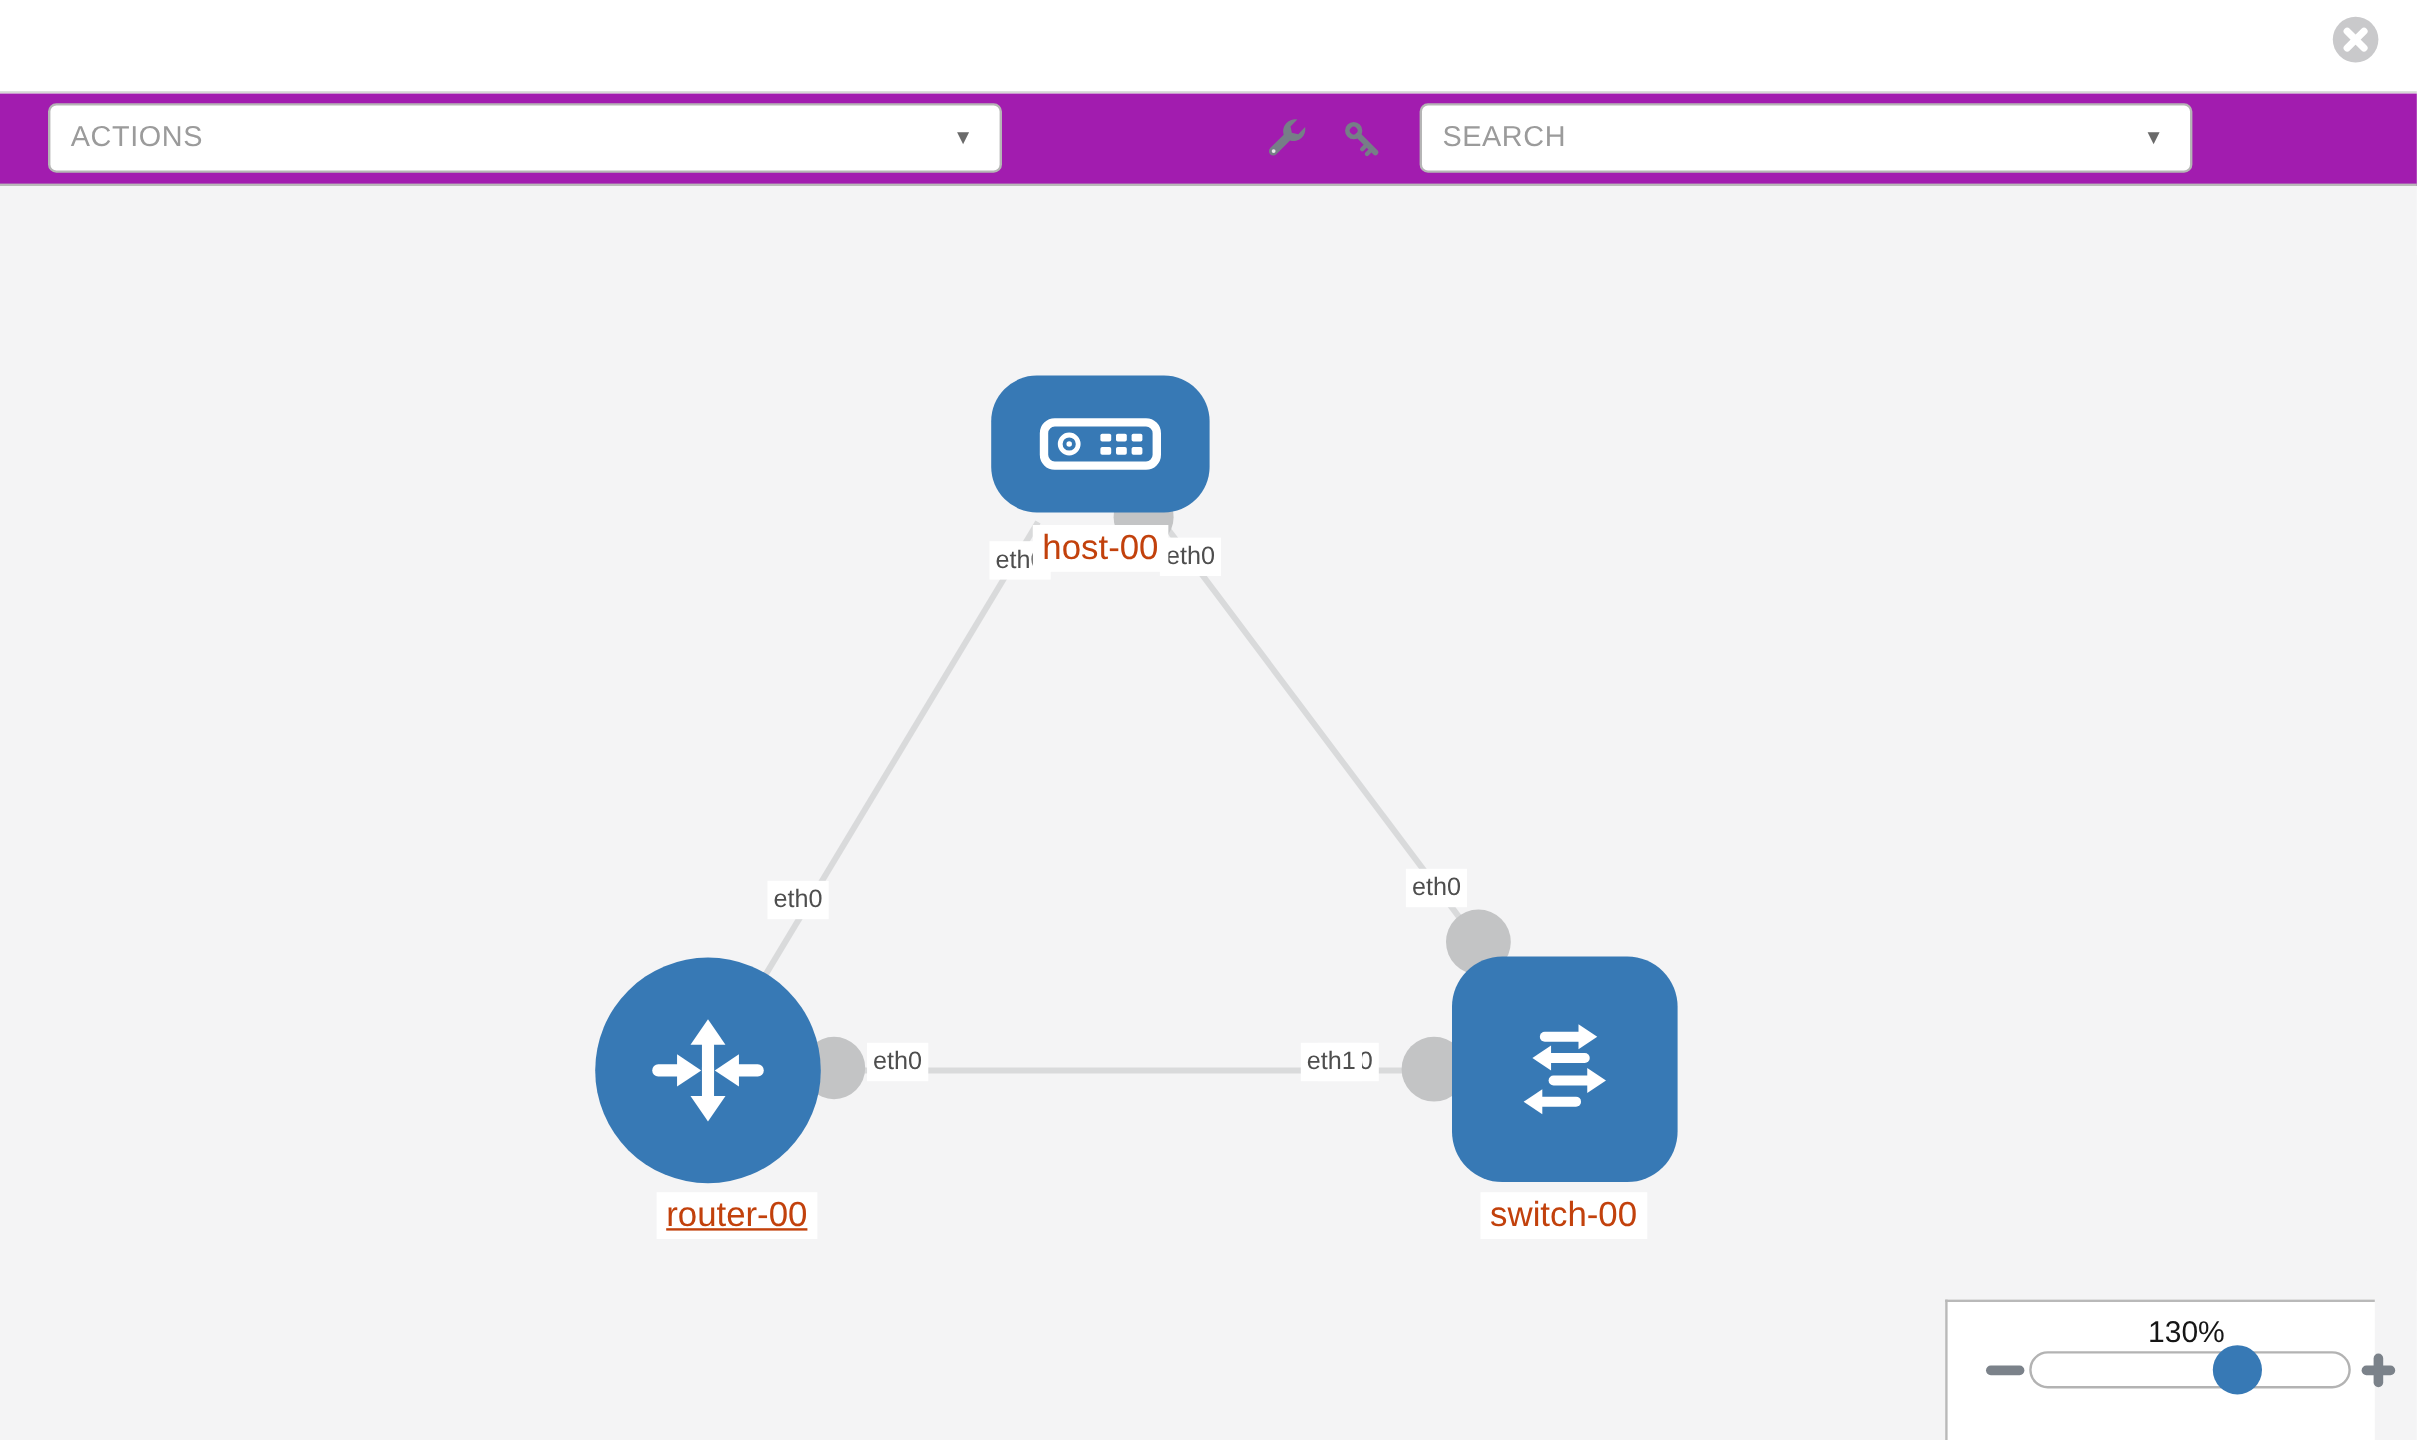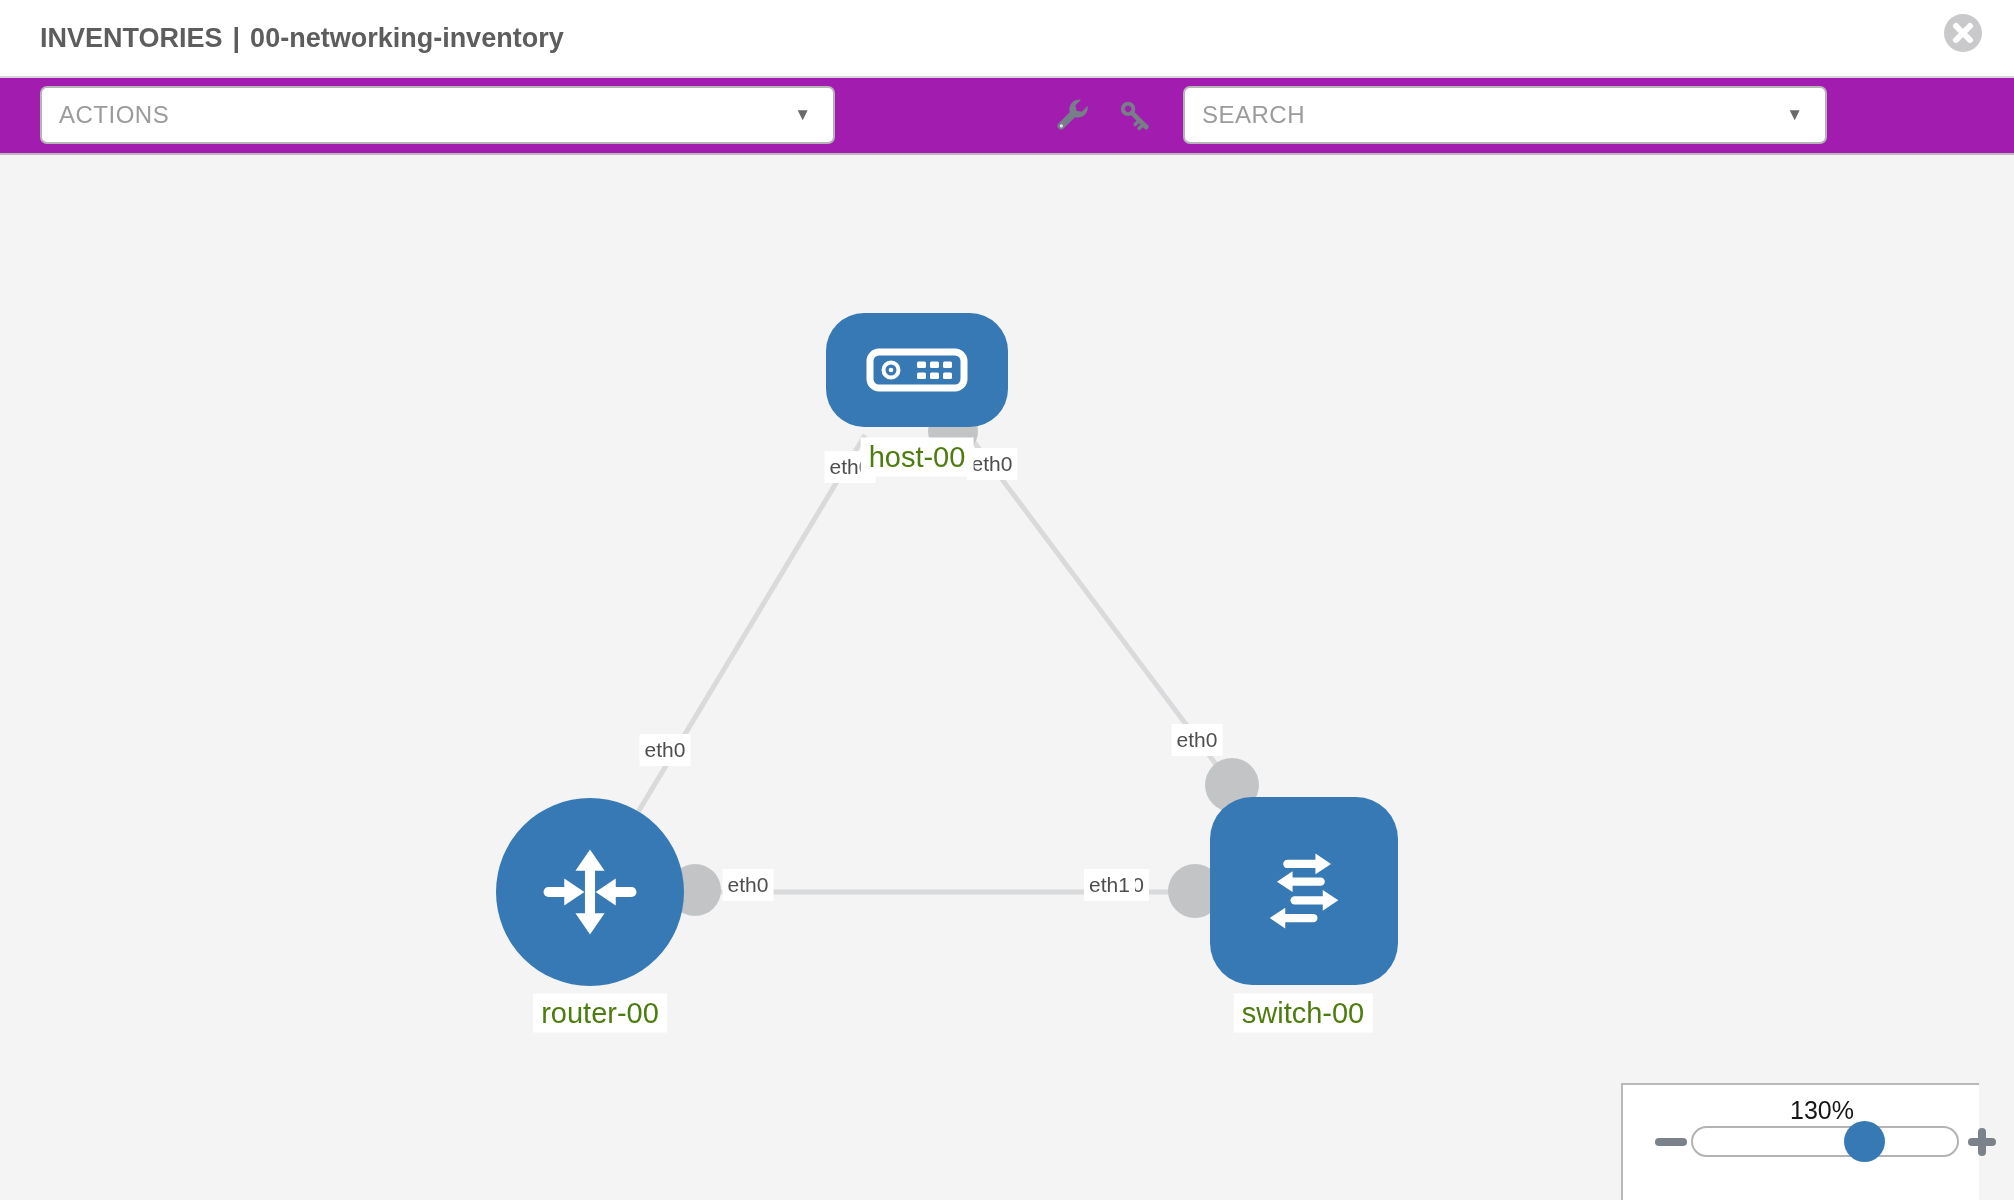--- a/index.html
+++ b/index.html
@@ -23,23 +23,23 @@
   .tool-icon-btn{position:absolute;top:14px;width:48px;height:48px;display:flex;align-items:center;justify-content:center;cursor:pointer;}
   .btn-wrench{left:1048px;}
   .btn-key{left:1112px;}
   
   .canvas{position:absolute;left:0;top:155px;width:2014px;height:1045px;background:#f4f4f5;}
   .links-svg{position:absolute;left:0;top:0;z-index:1;}
   .node{position:absolute;z-index:4;background:#3779b5;display:flex;align-items:center;justify-content:center;}
   .node-host{left:826px;top:158px;width:182px;height:114px;border-radius:38px;}
   .node-router{left:496px;top:643px;width:188px;height:188px;border-radius:50%;}
   .node-switch{left:1210px;top:642px;width:188px;height:188px;border-radius:42px;}
-  .node-label{position:absolute;transform:translate(-50%,-50%);background:#ffffff;color:#4d7c0f;font-size:29px;padding:3px 8px;white-space:nowrap;z-index:6;}
+  .node-label{position:absolute;transform:translate(-50%,-50%);background:#ffffff;color:#c2410c;font-size:29px;padding:3px 8px;white-space:nowrap;z-index:6;}
   .lbl-host{left:917px;top:302px;}
-  .lbl-router{left:600px;top:858px;}
+  .lbl-router{left:614px;top:858px;text-decoration:underline;}
   .lbl-switch{left:1303px;top:858px;}
   .eth-label{position:absolute;transform:translate(-50%,-50%);background:#ffffff;color:#4e4e4e;font-size:21px;padding:4px 5px;white-space:nowrap;z-index:5;}
   .eth-left-anchor{transform:translateY(-50%);}
   .eth-a1{left:665px;top:595px;}
   .eth-a2{left:850px;top:312px;}
   .eth-b1{left:992px;top:309px;}
   .eth-b2{left:1197px;top:585px;}
   .eth-c1{left:748px;top:730px;}
   .eth-c2-under{left:1098px;top:730px;z-index:5;}
   .eth-c2-over{left:1084px;top:730px;z-index:6;}
@@ -50,23 +50,20 @@
   .zoom-track{position:absolute;left:68px;top:41px;width:268px;height:31px;border:2px solid #b3b3b3;border-radius:17px;background:#ffffff;box-sizing:border-box;cursor:pointer;}
   .zoom-handle{position:absolute;left:221px;top:36px;width:41px;height:41px;border-radius:50%;background:#3779b5;cursor:grab;}
   .zoom-plus{position:absolute;left:345px;top:43px;width:28px;height:28px;cursor:pointer;}
   .zoom-plus::before{content:"";position:absolute;left:0;top:10px;width:28px;height:8px;border-radius:4px;background:#7b828a;}
   .zoom-plus::after{content:"";position:absolute;left:10px;top:0;width:8px;height:28px;border-radius:4px;background:#7b828a;}
 </style>
 </head>
 <body>
 
 <div class="header">
-  <div class="header-title">
-    <span>INVENTORIES</span><span class="sep">|</span><span>00-networking-inventory</span>
-  </div>
   <div class="close-btn">
     <svg width="40" height="40" viewBox="0 0 40 40">
       <circle cx="20" cy="20" r="19" fill="#c9c9cb"></circle>
       <path d="M13 13 L27 27 M27 13 L13 27" stroke="#ffffff" stroke-width="6" stroke-linecap="round" fill="none"></path>
     </svg>
   </div>
 </div>
 
 <div class="toolbar">
   <div class="dropdown dd-actions">

